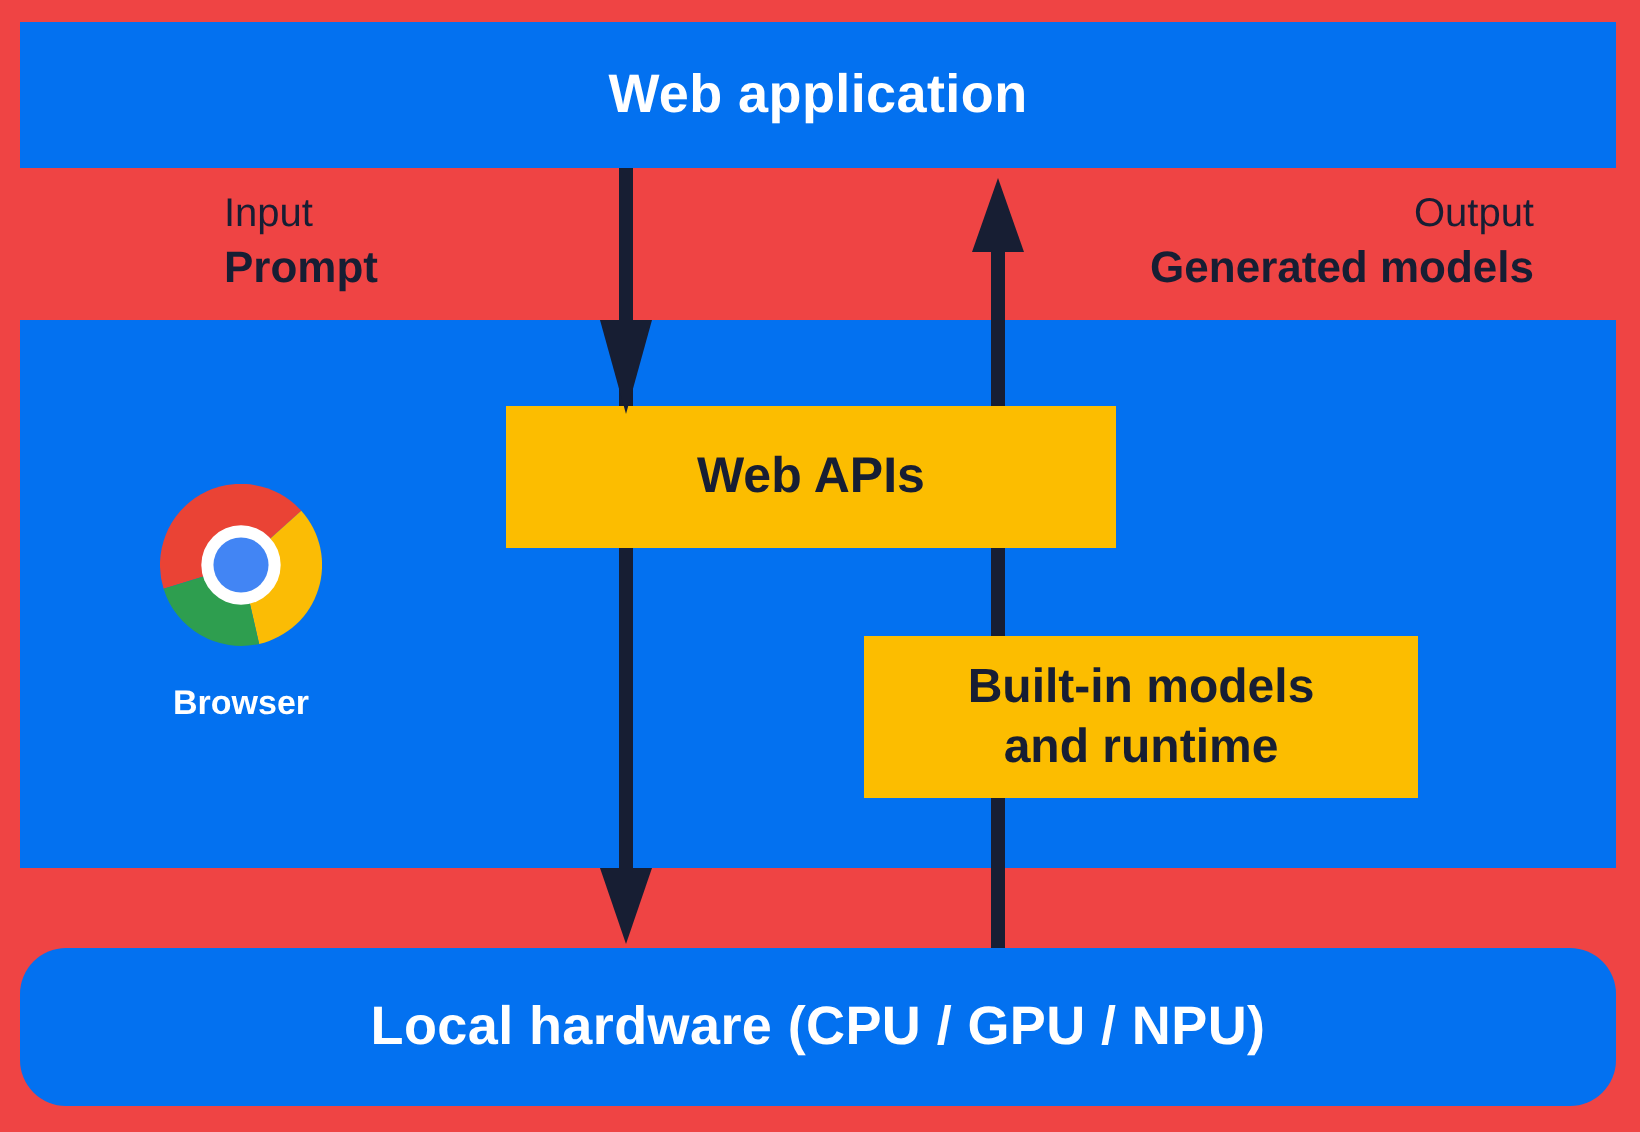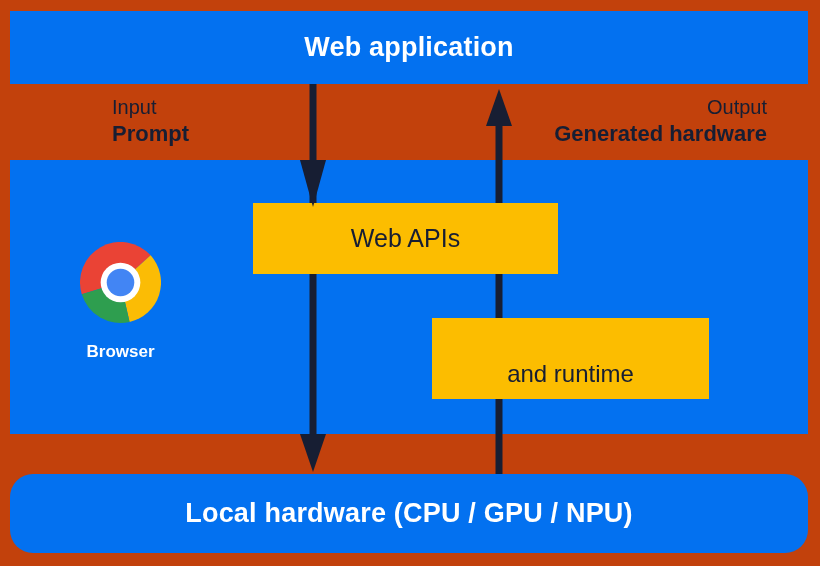--- a/index.html
+++ b/index.html
@@ -8,21 +8,21 @@
     --ink:#171e33;
     --white:#ffffff;
   }
   *{margin:0;padding:0;box-sizing:border-box;}
   html,body{background:#ffffff;}
   body{
     width:820px;height:566px;
     font-family:"Liberation Sans", sans-serif;
     position:relative;overflow:hidden;
   }
-  .canvas{position:absolute;left:0;top:0;width:820px;height:566px;background:#c2410c;}
+  .canvas{position:absolute;left:0;top:0;width:820px;height:566px;background:#ef4444;}
 
   .bar{position:absolute;left:10px;width:798px;background:var(--blue);
        display:flex;align-items:center;justify-content:center;}
   .top-bar{top:11px;height:73px;z-index:1;}
   .main-section{position:absolute;left:10px;top:160px;width:798px;height:274px;
                 background:var(--blue);z-index:1;}
   .bottom-bar{top:474px;height:79px;z-index:1;border-radius:23px;}
   .bar-label{color:var(--white);font-size:27px;font-weight:700;letter-spacing:0.2px;}
 
   .io-caption{position:absolute;color:var(--ink);font-size:20px;z-index:2;}
@@ -30,54 +30,54 @@
   .input-caption{left:112px;top:96px;}
   .input-value{left:112px;top:121px;text-align:center;}
   .output-caption{right:53px;top:96px;text-align:center;}
   .output-value{right:53px;top:121px;text-align:right;}
 
   .arrow-layer{position:absolute;left:0;top:0;width:820px;height:566px;z-index:2;pointer-events:none;}
   .arrowhead-layer{position:absolute;left:0;top:0;width:820px;height:566px;z-index:4;pointer-events:none;}
 
   .api-box{position:absolute;background:var(--yellow);z-index:3;
            display:flex;align-items:center;justify-content:center;text-align:center;
-           color:var(--ink);font-weight:400;}
+           color:var(--ink);font-weight:700;}
   .web-apis-box{left:253px;top:203px;width:305px;height:71px;font-size:25px;}
   .builtin-box{left:432px;top:318px;width:277px;height:81px;font-size:24px;line-height:30px;}
 
   .chrome-logo{position:absolute;left:80px;top:242px;width:81px;height:81px;z-index:3;}
   .browser-label{position:absolute;left:48px;top:342px;width:145px;text-align:center;
                  color:var(--white);font-size:17px;font-weight:700;z-index:3;}
 </style>
 </head>
 <body>
 
 <div class="canvas">
 
   <div class="bar top-bar">
     <span class="bar-label">Web application</span>
   </div>
 
   <div class="io-caption input-caption">Input</div>
   <div class="io-value input-value">Prompt</div>
   <div class="io-caption output-caption">Output</div>
-  <div class="io-value output-value">Generated hardware</div>
+  <div class="io-value output-value">Generated models</div>
 
   <div class="main-section"></div>
 
   <svg class="arrow-layer" width="820" height="566" viewBox="0 0 820 566">
     <rect x="309.5" y="84" width="7" height="356" fill="#171e33"></rect>
     <rect x="495.5" y="120" width="7" height="354" fill="#171e33"></rect>
   </svg>
 
   <div class="api-box web-apis-box">
     <span>Web APIs</span>
   </div>
   <div class="api-box builtin-box">
-    <span><br>
+    <span><span>Built-in models</span><br>
       <span>and runtime</span></span>
   </div>
 
   <svg class="chrome-logo" viewBox="-50 -50 100 100">
     <path d="M0,0 L-47.8,14.6 A50,50 0 0 1 37.2,-33.5 Z" fill="#ea4335"></path>
     <path d="M0,0 L37.2,-33.5 A50,50 0 0 1 11.2,48.7 Z" fill="#fbbc05"></path>
     <path d="M0,0 L11.2,48.7 A50,50 0 0 1 -47.8,14.6 Z" fill="#2e9e4f"></path>
     <circle cx="0" cy="0" r="24.5" fill="#ffffff"></circle>
     <circle cx="0" cy="0" r="17" fill="#4285f4"></circle>
   </svg>

